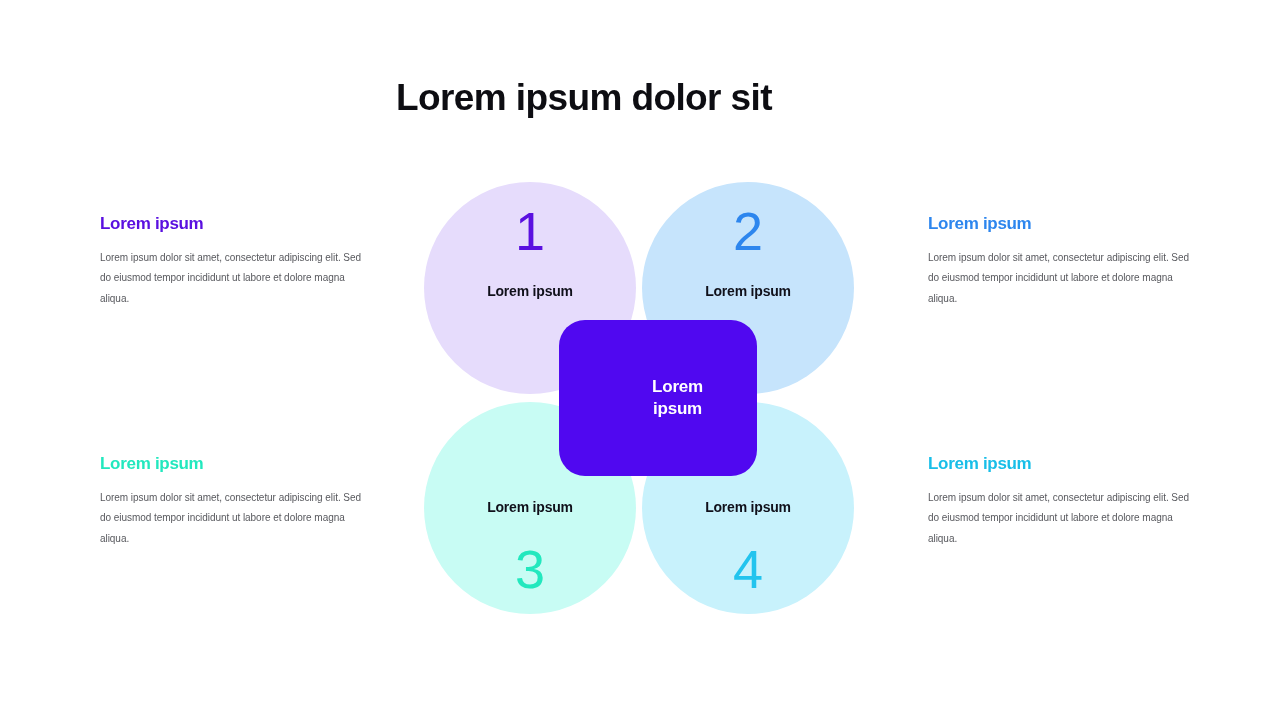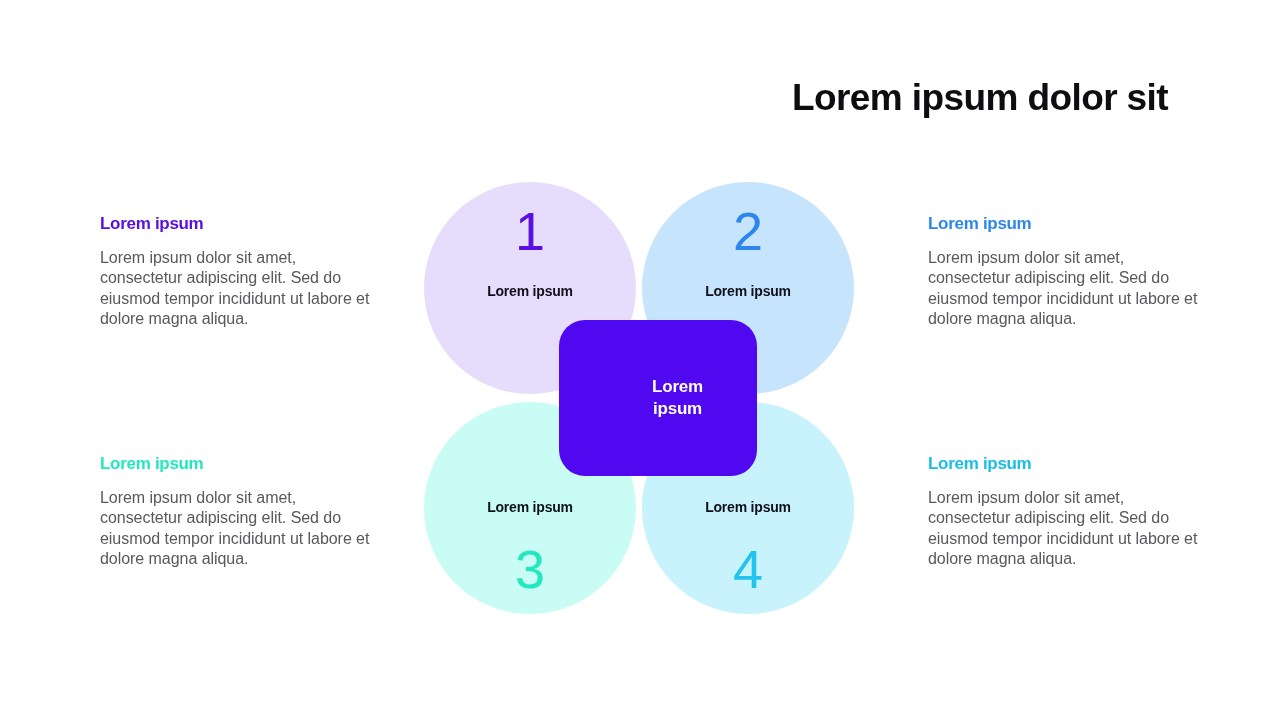--- a/index.html
+++ b/index.html
@@ -14,21 +14,21 @@
     overflow: hidden;
     position: relative;
   }
 
   
   #page-title {
     position: absolute;
     top: 52px;
     left: 0;
     width: 1168px;
-    text-align: right;
+    text-align: center;
     font-size: 37px;
     font-weight: bold;
     letter-spacing: -0.6px;
     color: #0d0d12;
     white-space: nowrap;
   }
 
   
   .text-block {
     position: absolute;
@@ -40,21 +40,21 @@
   .text-block.row-bottom { top: 454px; }
 
   .block-heading {
     font-size: 17px;
     font-weight: bold;
     letter-spacing: -0.3px;
     margin: 0 0 14px 0;
     white-space: nowrap;
   }
   .block-body {
-    font-size: 16px;
+    font-size: 10px;
     line-height: 20.4px;
     color: #58595e;
     margin: 0;
     letter-spacing: -0.05px;
   }
 
   
   #diagram {
     position: absolute;
     left: 424px;

